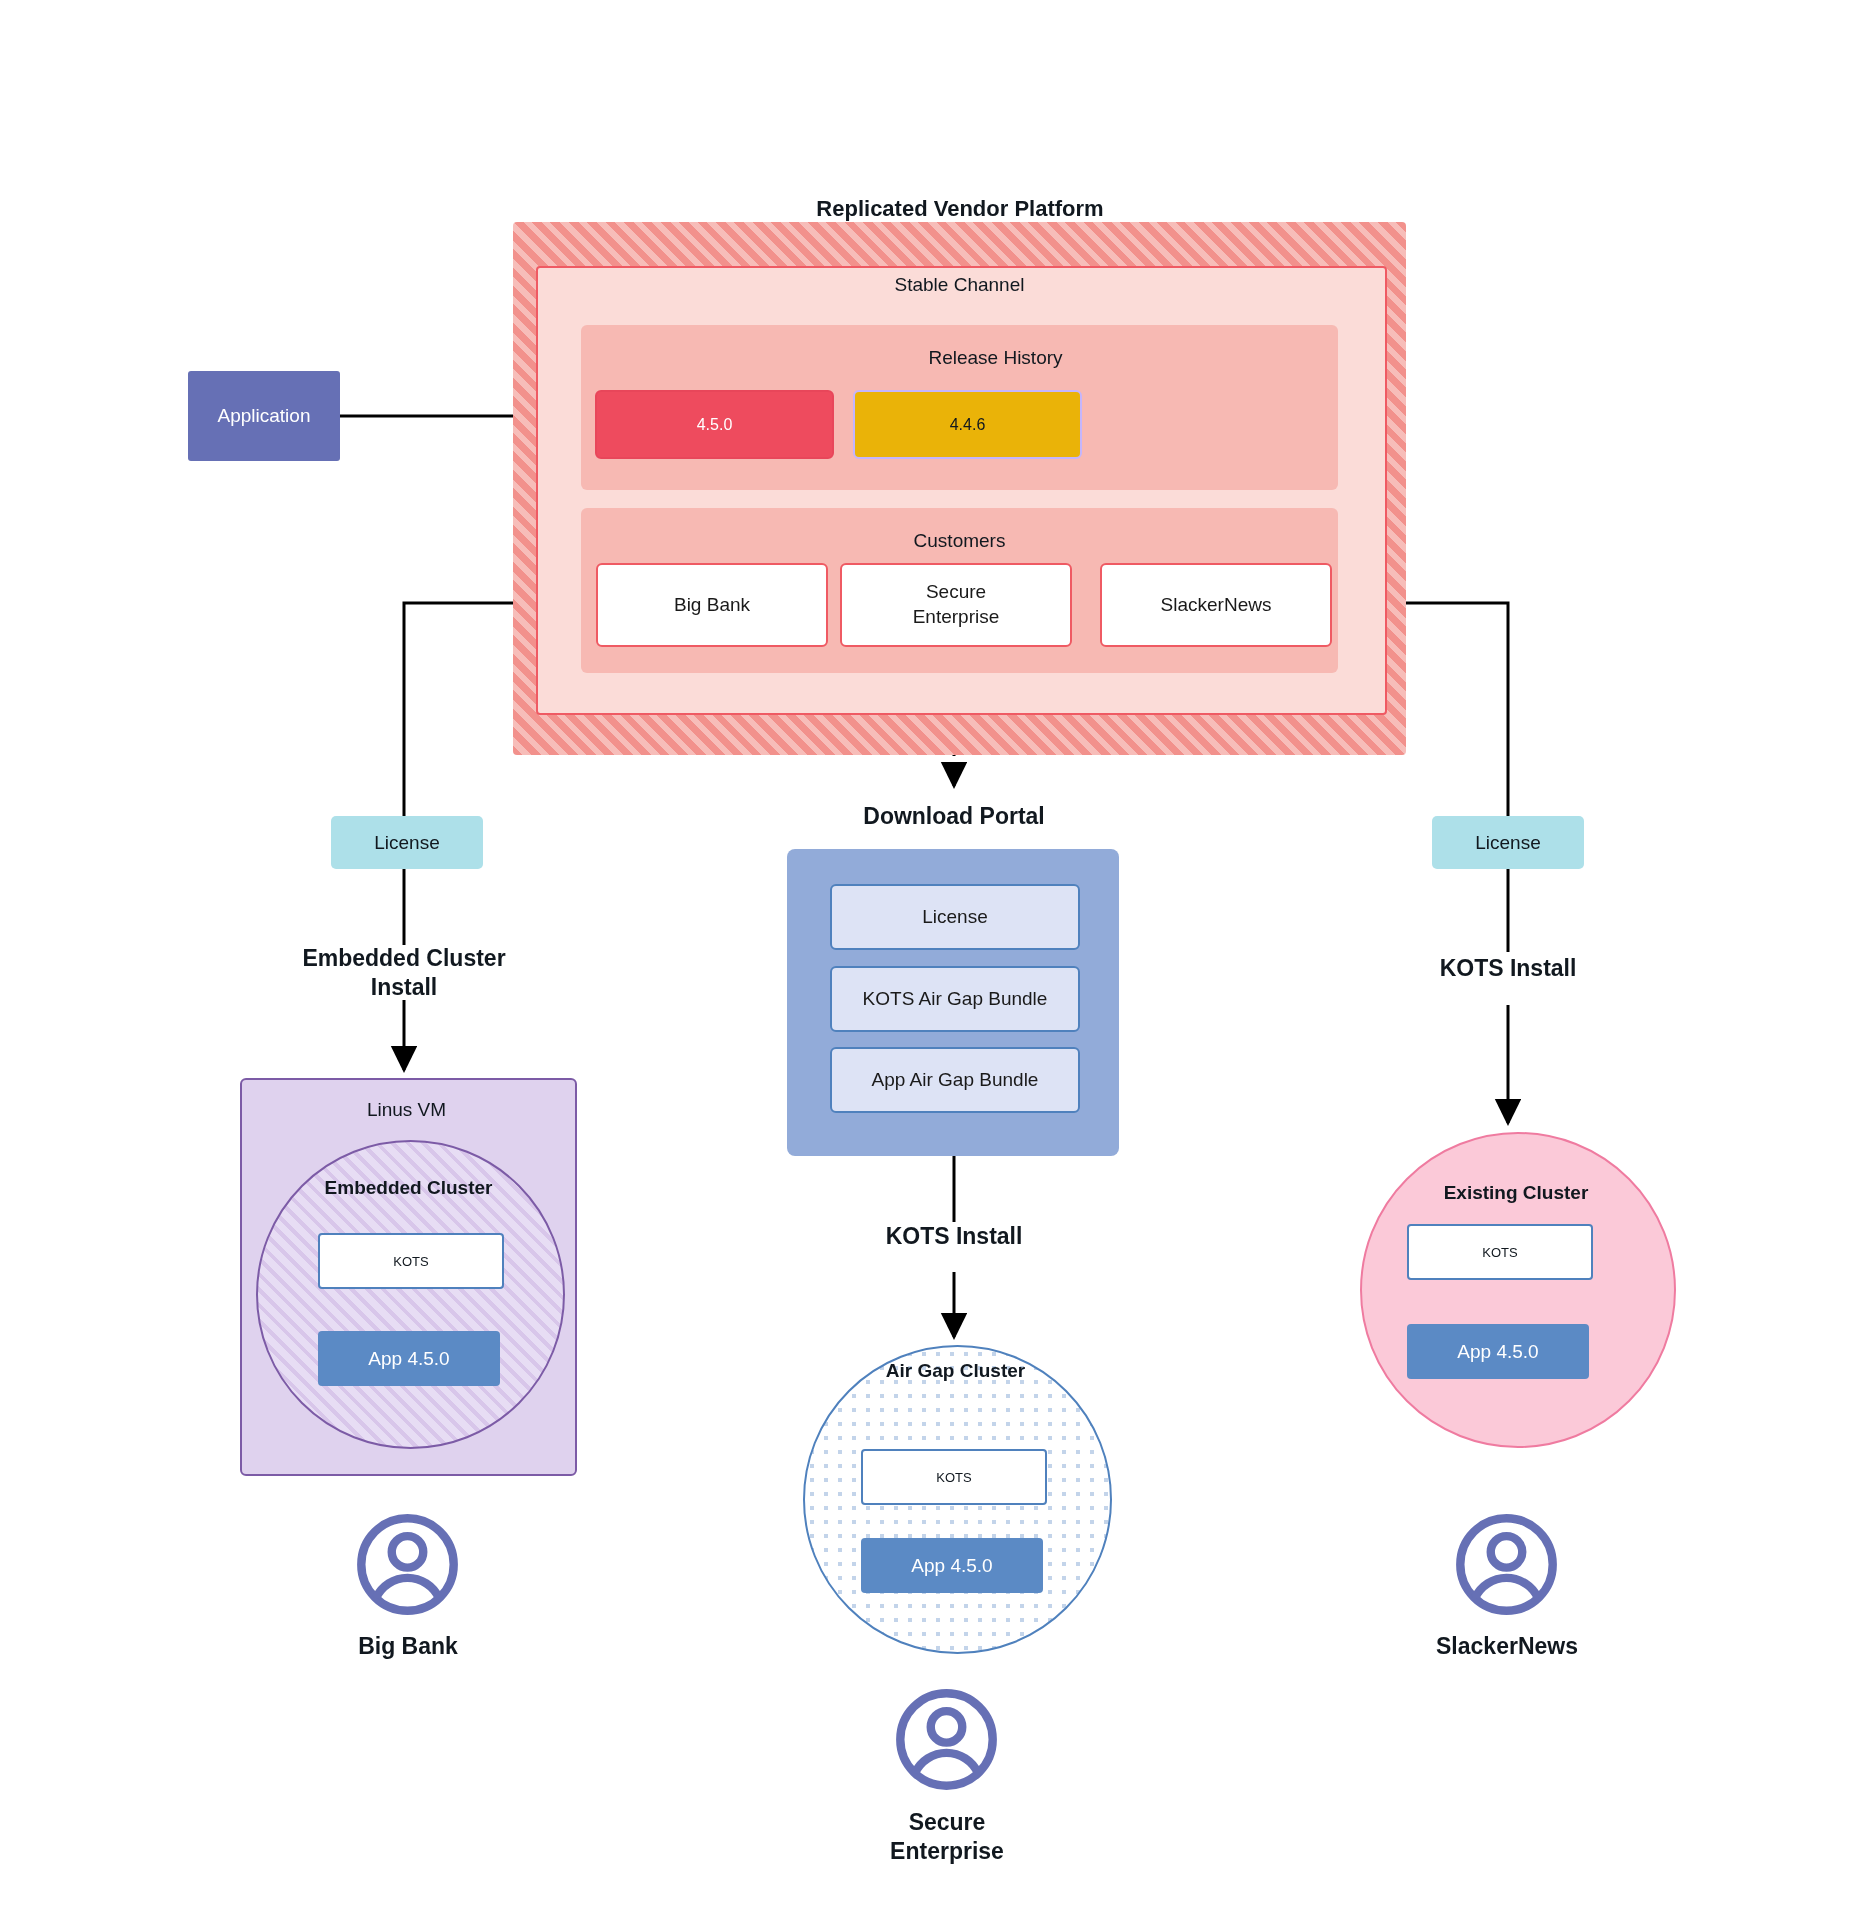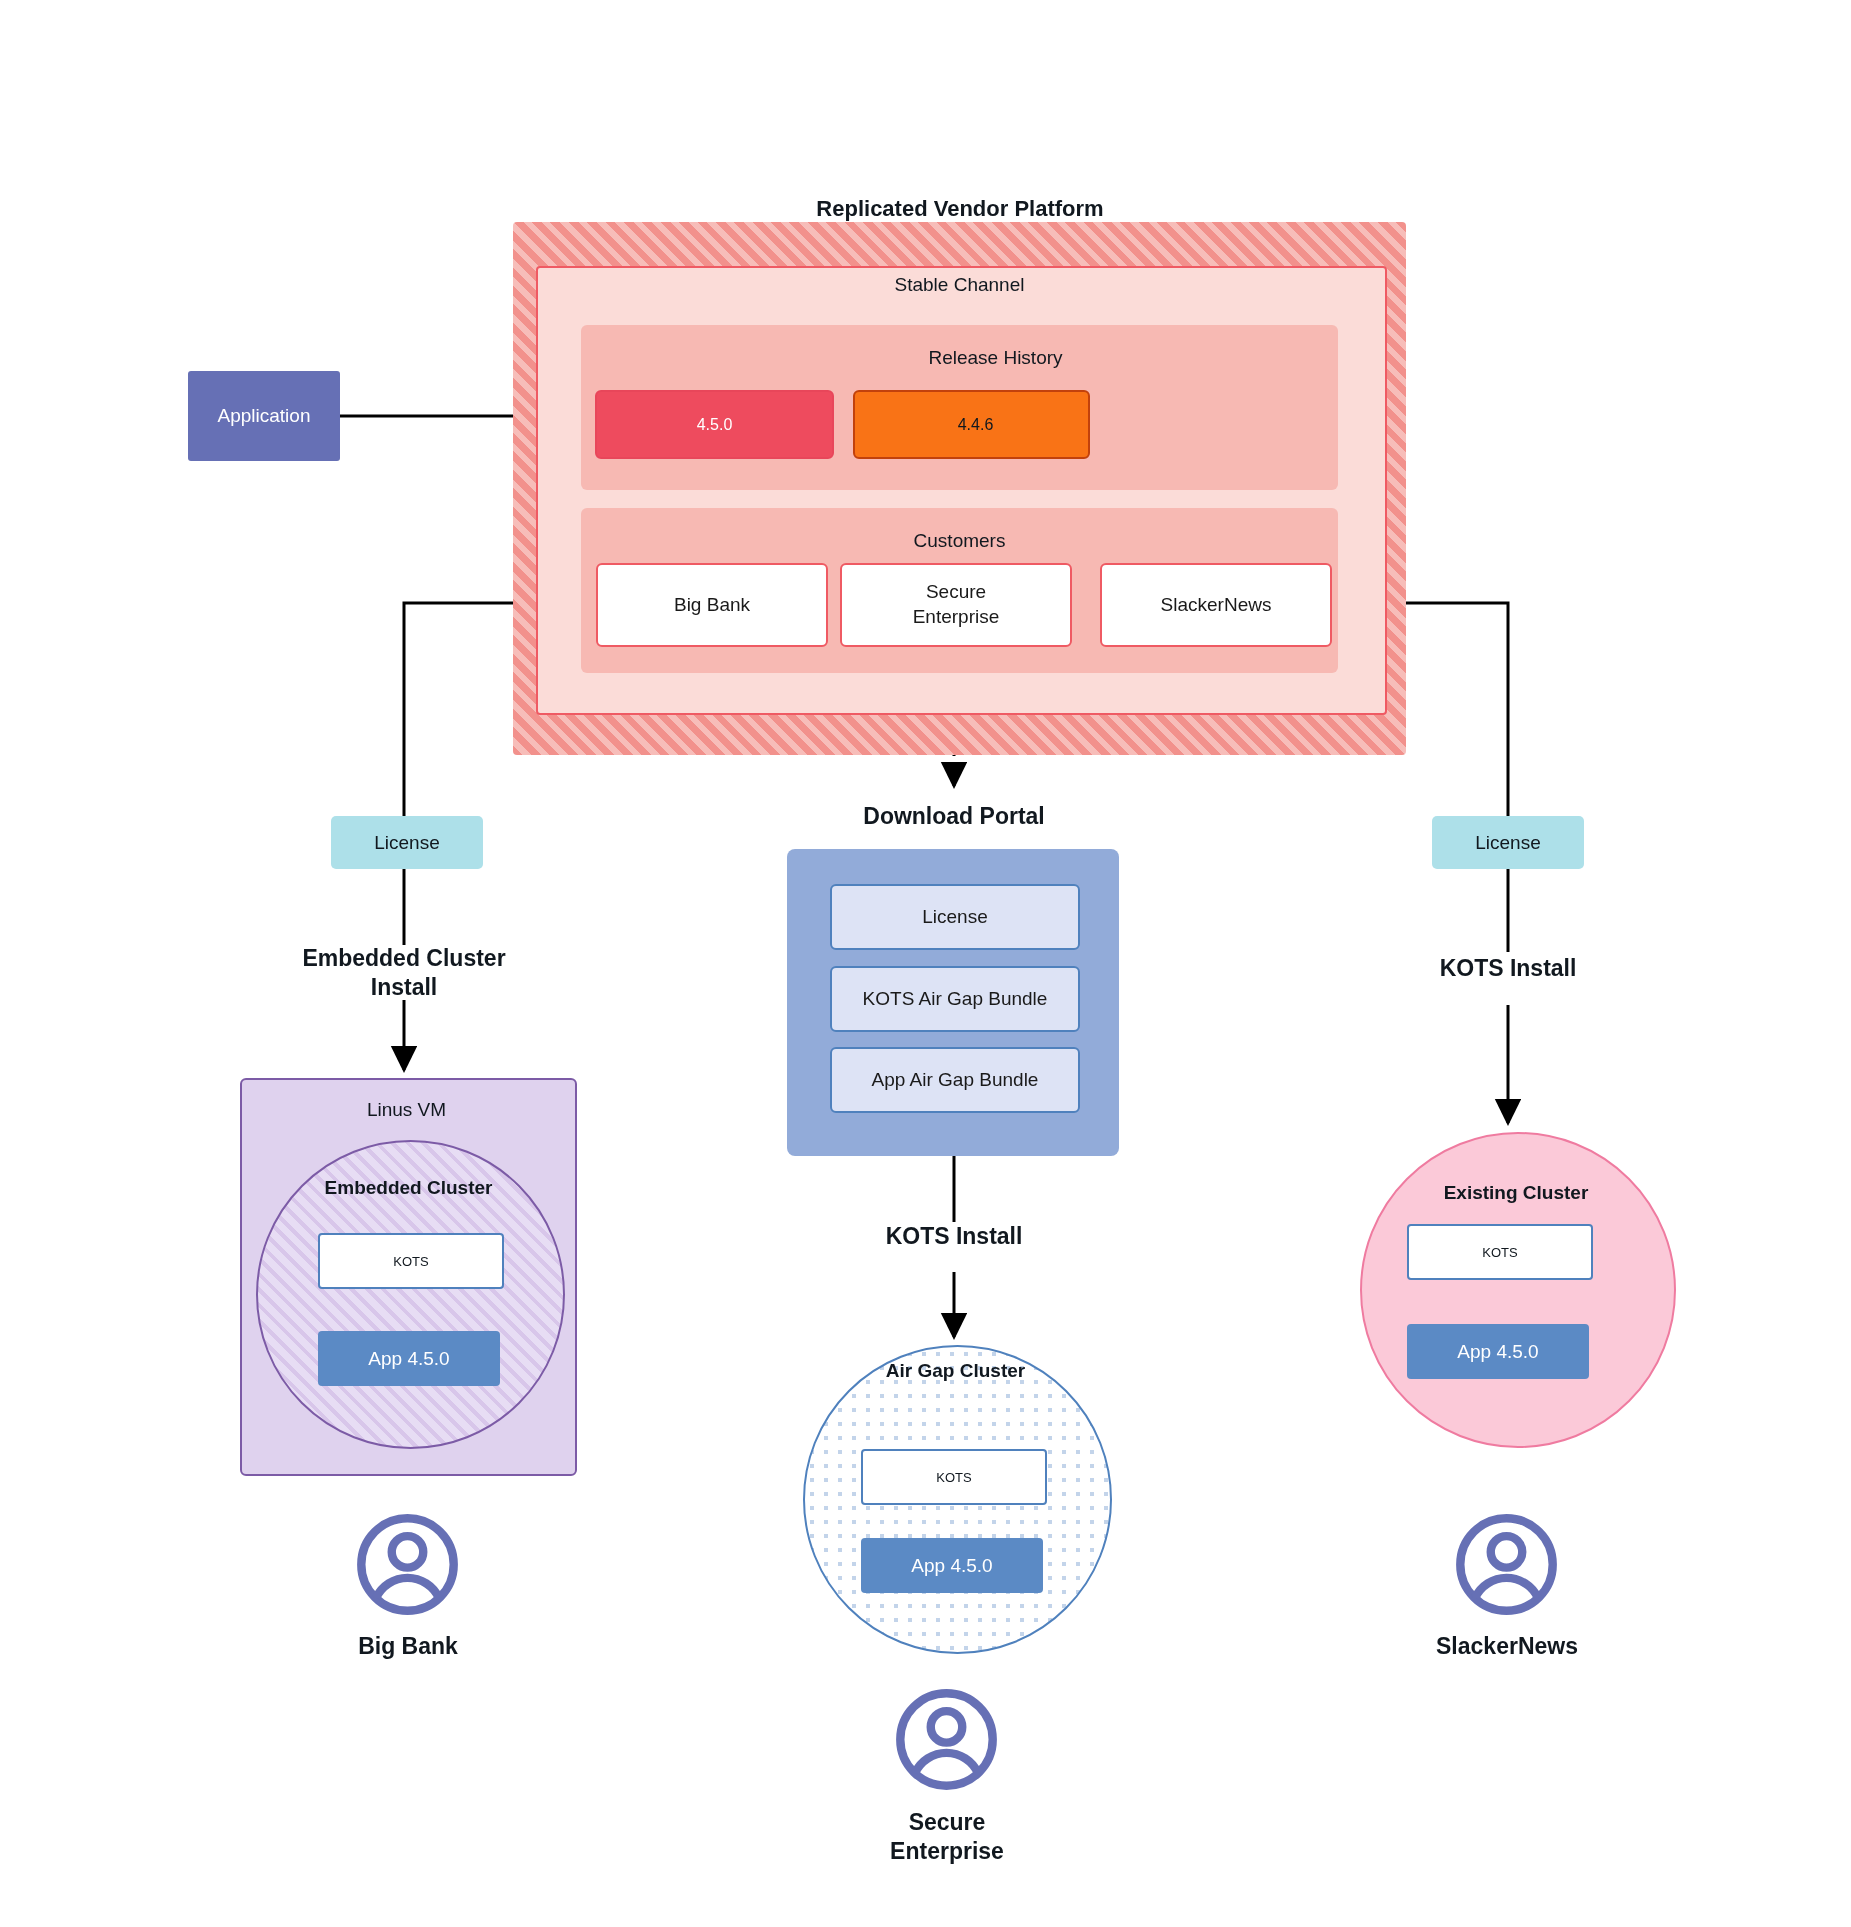--- a/index.html
+++ b/index.html
@@ -32,21 +32,21 @@
     background:#f7b9b3;border-radius:6px;
   }
   #customers-group{
     left:581px;top:508px;width:757px;height:165px;
     background:#f7b9b3;border-radius:6px;
   }
   .rel-card{
     height:65px;border-radius:6px;font-size:16px;
   }
   #release-450{left:595px;top:390px;width:235px;background:#ee4b5e;border:2px solid #e8465a;color:#ffffff;}
-  #release-446{left:853px;top:390px;width:225px;background:#f97316;border:2px solid #c2410c;color:#11181f;padding-left:8px;}
+  #release-446{left:853px;top:390px;width:225px;background:#eab308;border:2px solid #c4b5fd;color:#11181f;}
   .cust-card{
     height:80px;background:#ffffff;border:2px solid #ef5a63;border-radius:6px;
     font-size:19px;line-height:1.3;
   }
   #cust-bigbank{left:596px;top:563px;width:228px;}
   #cust-secure{left:840px;top:563px;width:228px;}
   #cust-slacker{left:1100px;top:563px;width:228px;}
 
   
   .app-box{

